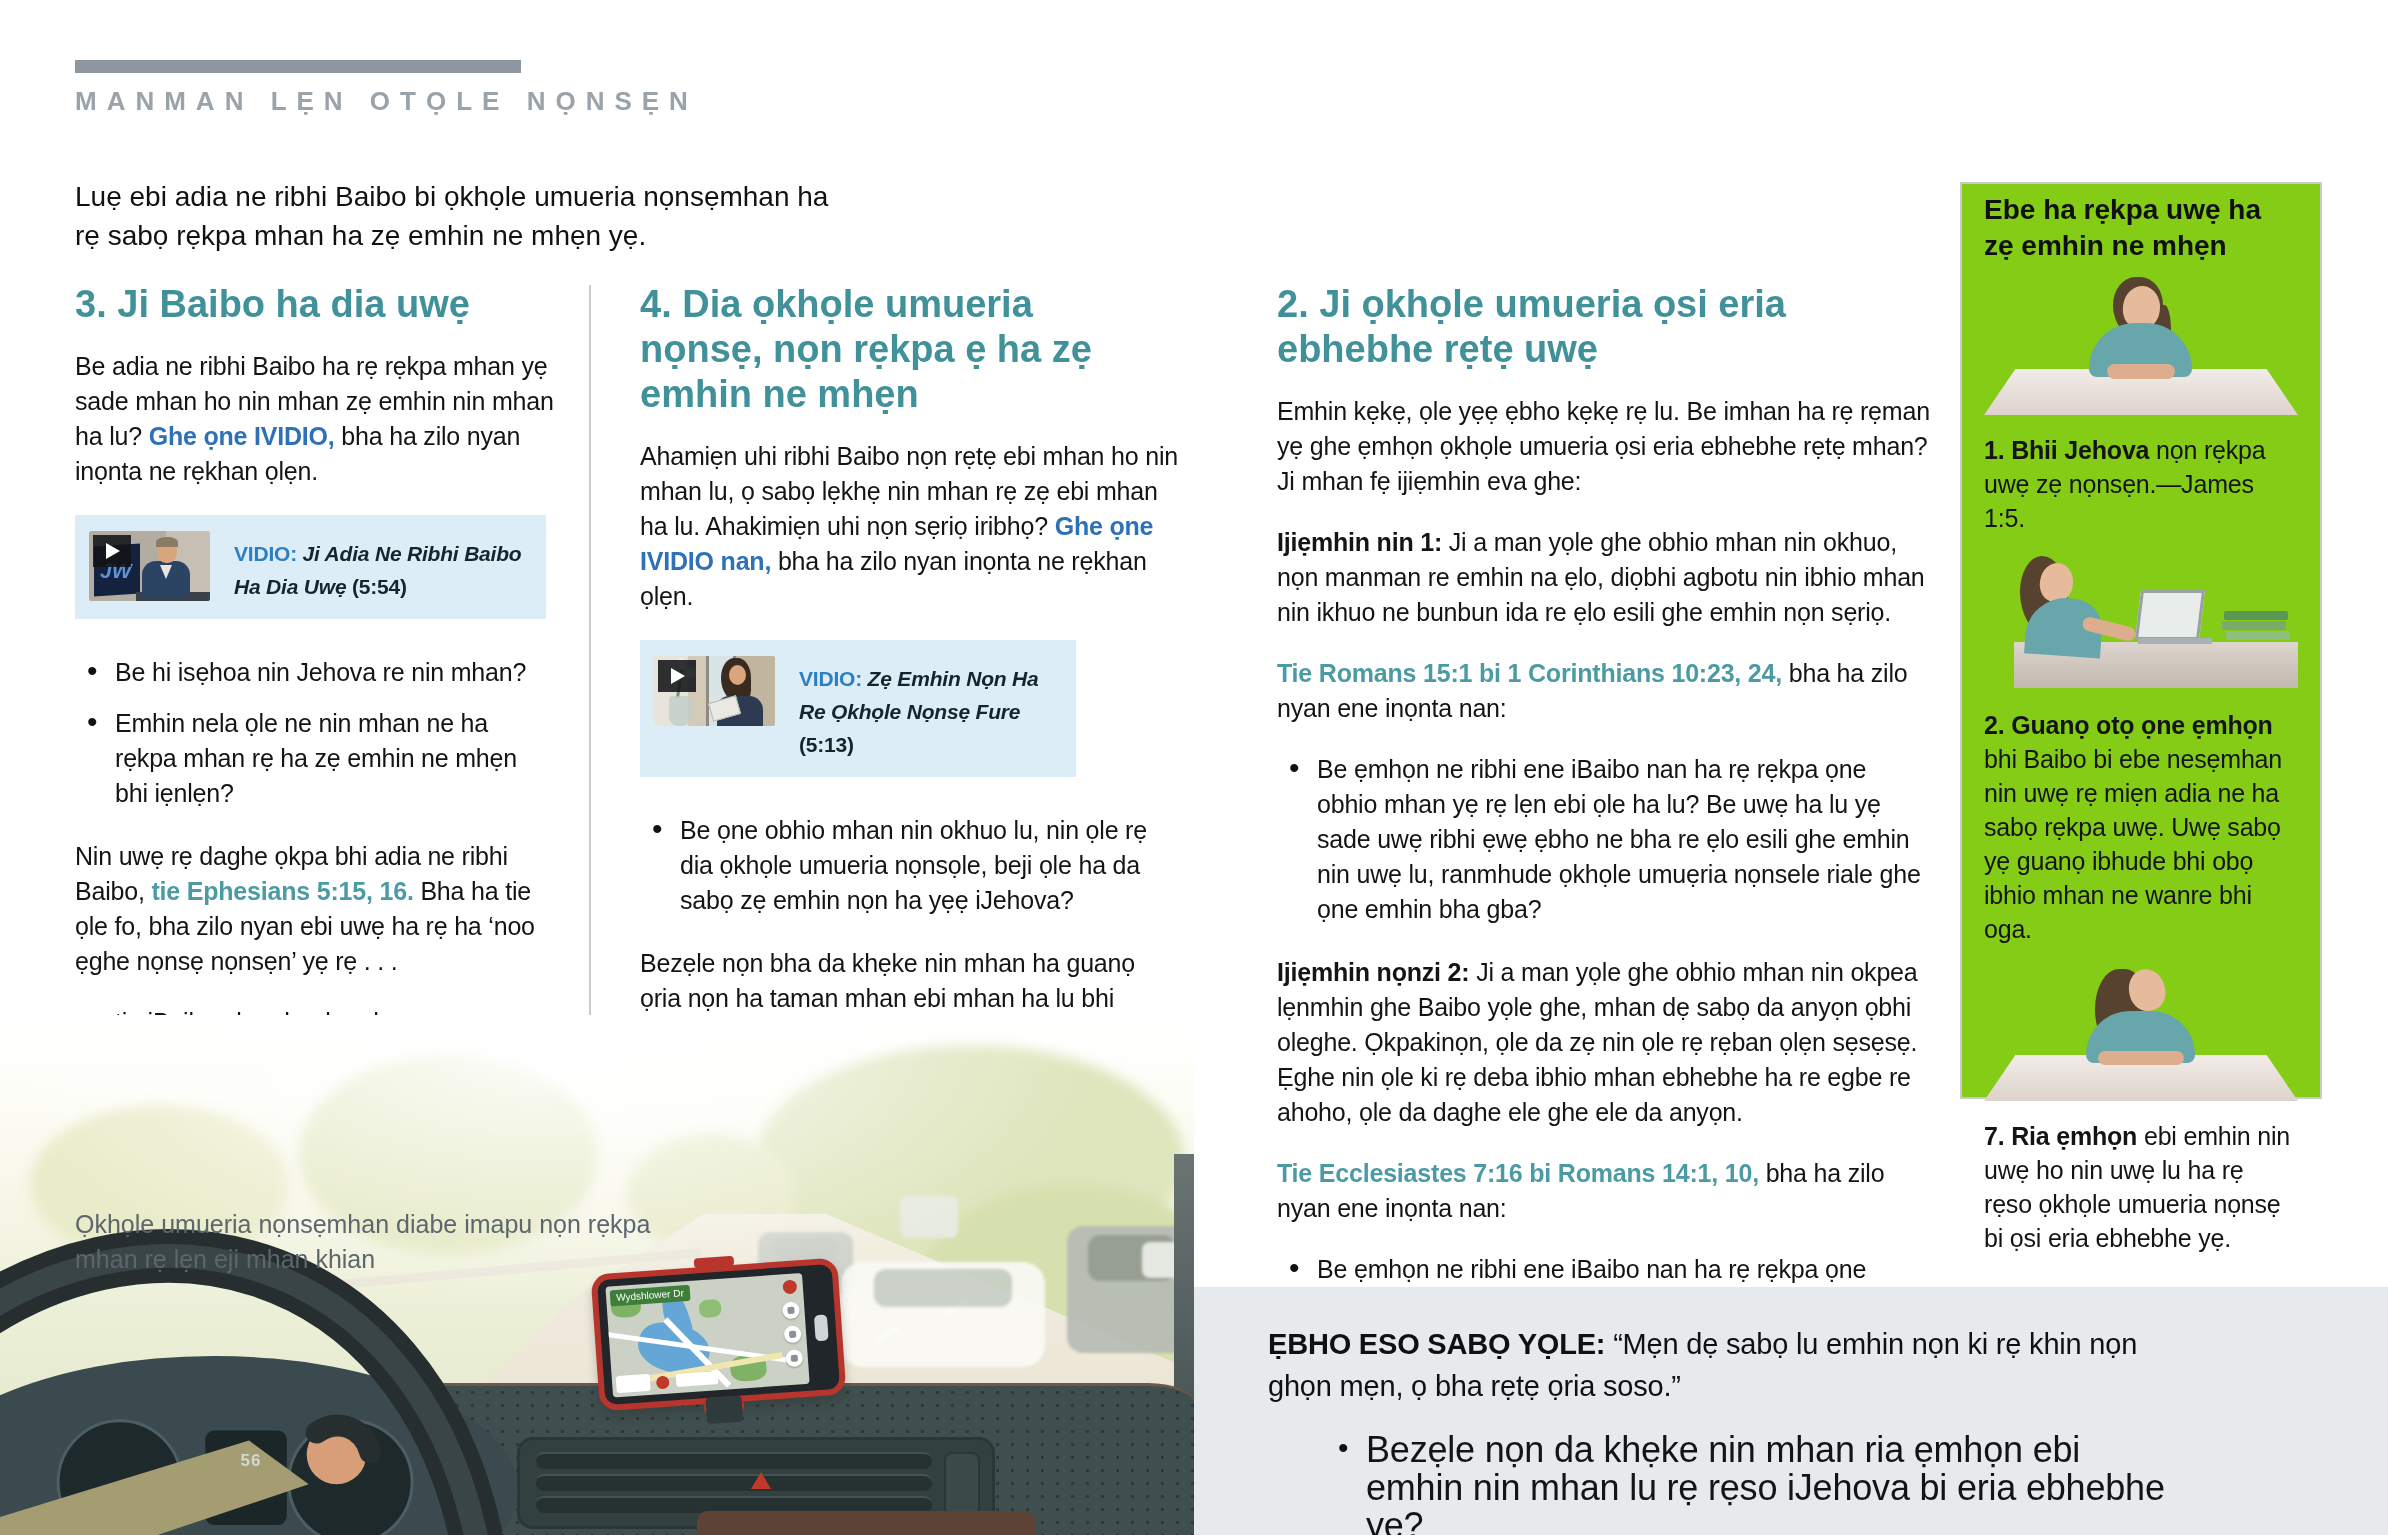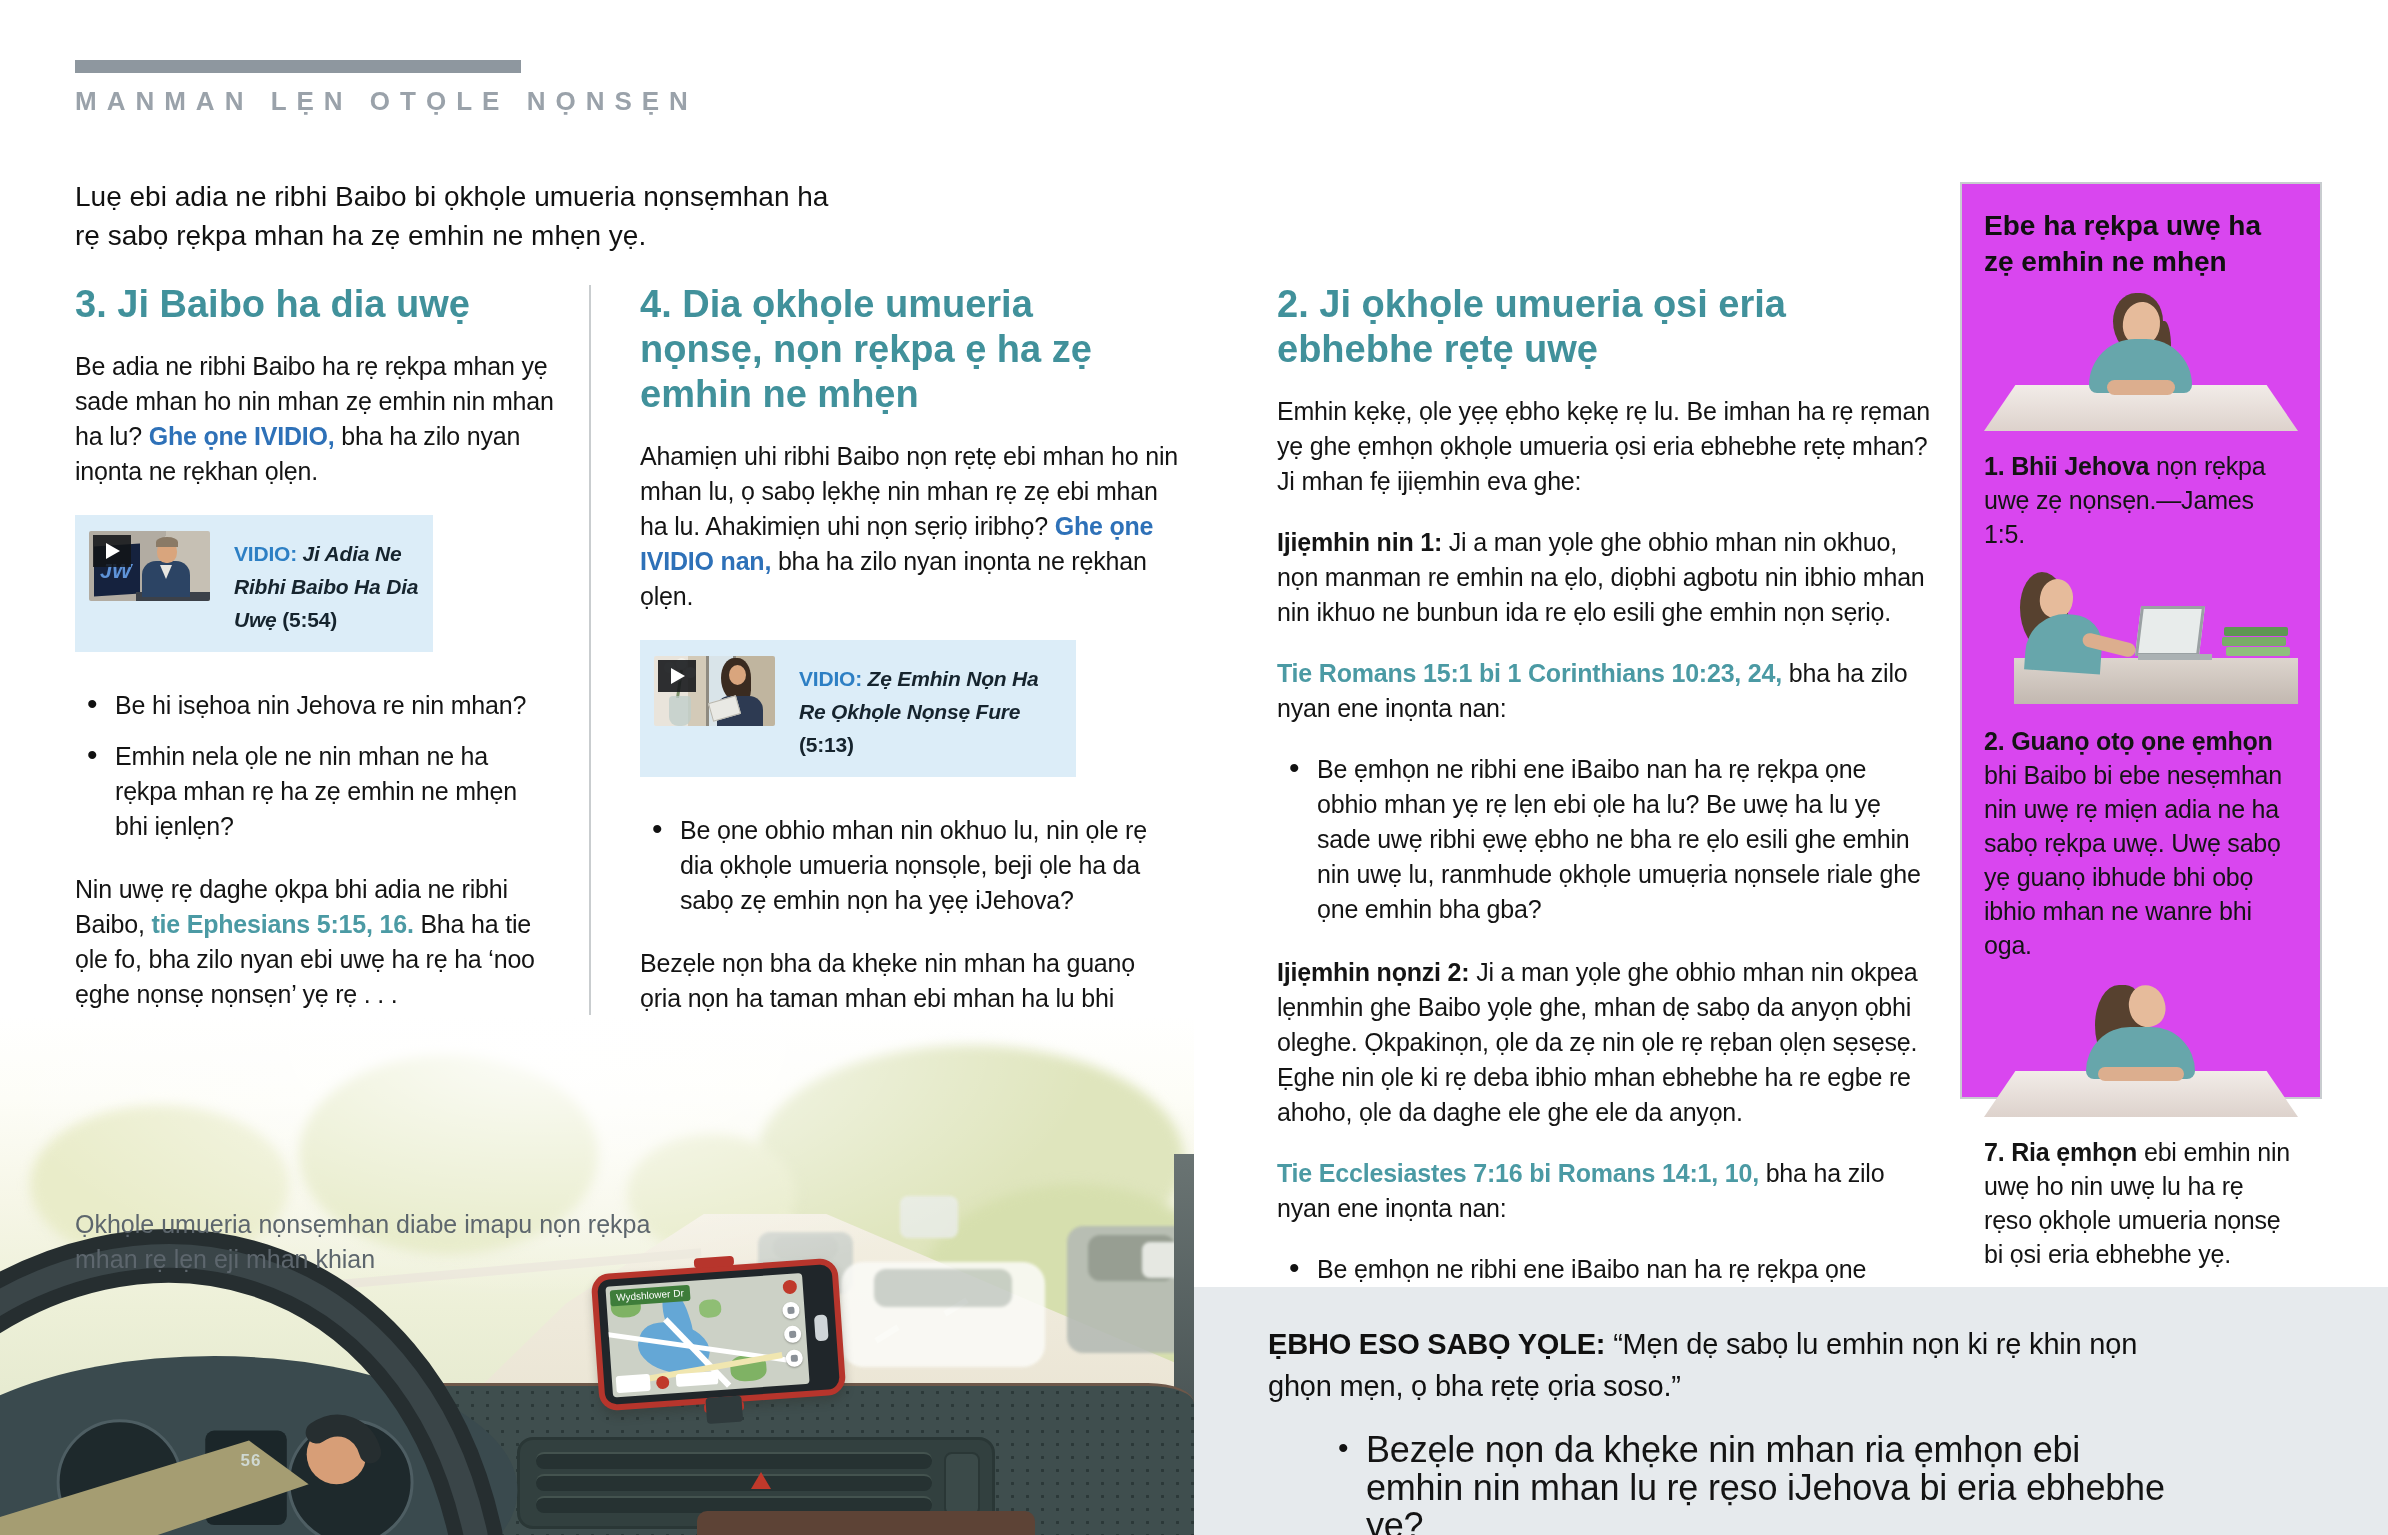--- a/index.html
+++ b/index.html
@@ -23,21 +23,21 @@
   .blue{color:#2e71b8;font-weight:700;cursor:pointer;}
   .teal{color:#4b9aa4;font-weight:700;cursor:pointer;}
   b.lead{font-weight:700;}
 
   ul.bullets{list-style:none;margin:0 0 28px 0;padding:0;}
   ul.bullets li{position:relative;padding-left:40px;margin-bottom:16px;font-size:25px;line-height:35px;letter-spacing:-0.2px;}
   ul.bullets li::before{content:"\2022";position:absolute;left:12px;top:-2px;font-size:30px;color:#111;}
 
   
   .videobox{display:flex;gap:24px;background:#dcedf8;padding:16px 14px;margin:6px 0 36px 0;box-sizing:border-box;cursor:pointer;}
-  .col1 .videobox{width:358px;}
+  .col1 .videobox{width:471px;}
   .col2 .videobox{width:436px;}
   .vthumb{position:relative;flex:0 0 auto;width:121px;height:70px;overflow:hidden;border-radius:2px;}
   .play{position:absolute;left:4px;top:4px;width:38px;height:32px;background:rgba(18,21,24,.88);}
   .play::after{content:"";position:absolute;left:13px;top:8px;width:0;height:0;
                border-left:14px solid #fff;border-top:8px solid transparent;border-bottom:8px solid transparent;}
   .vtext{font-size:21px;line-height:33px;font-weight:700;color:#16242e;padding-top:6px;letter-spacing:-0.2px;}
   .vlabel{color:#2d7fc4;}
   .vtitle{font-style:italic;}
 
   
@@ -55,22 +55,22 @@
   .t2-window{position:absolute;left:52px;top:0;width:24px;height:100%;background:#d9e4e9;border-left:3px solid #8e8a80;border-right:3px solid #8e8a80;}
   .t2-f{position:absolute;width:11px;height:11px;border-radius:50%;background:#f3f1ea;}
   .t2-vase{position:absolute;left:15px;bottom:0;width:22px;height:30px;background:rgba(190,206,201,.75);border-radius:4px 4px 9px 9px;}
   .t2-stem{position:absolute;left:24px;top:14px;width:3px;height:28px;background:#7c8f6a;transform:rotate(8deg);}
   .t2-hair{position:absolute;right:24px;top:2px;width:30px;height:44px;background:#3a2b20;border-radius:50% 50% 30% 62%;}
   .t2-head{position:absolute;right:29px;top:9px;width:17px;height:20px;background:#d9a57d;border-radius:50%;}
   .t2-body{position:absolute;right:12px;bottom:0;width:46px;height:30px;background:#2d3a52;border-radius:12px 14px 0 0;}
   .t2-book{position:absolute;right:36px;bottom:8px;width:27px;height:17px;background:#e9e9e4;border:1px solid #b9b7ae;transform:rotate(-16deg);}
 
   
-  .sidebar{position:absolute;left:1960px;top:182px;width:362px;height:917px;background:#d946ef;
-           border:2px solid #c8cccf;box-sizing:border-box;padding:24px 22px;}
+  .sidebar{position:absolute;left:1960px;top:182px;width:362px;height:917px;background:#84cc16;
+           border:2px solid #c8cccf;box-sizing:border-box;padding:8px 22px;}
   .sidebar h3{margin:0 0 10px 0;font-size:28px;line-height:36px;color:#101010;}
   .sb-item{margin:0 0 14px 0;font-size:25px;line-height:34px;letter-spacing:-0.2px;}
   .scene{position:relative;height:147px;margin:4px 0 12px 0;}
   .s-table{position:absolute;left:0;right:0;bottom:6px;height:46px;background:linear-gradient(180deg,#f2ece8,#ddd2cc);
            clip-path:polygon(10% 0,90% 0,100% 100%,0 100%);}
   .s-body{position:absolute;background:#67a6ab;}
   .s-head{position:absolute;background:#e6bb9b;}
   .s-hair{position:absolute;background:#57412f;}
   .s-arm{position:absolute;background:#dcae8e;border-radius:8px;}
   .s-prop{position:absolute;}

